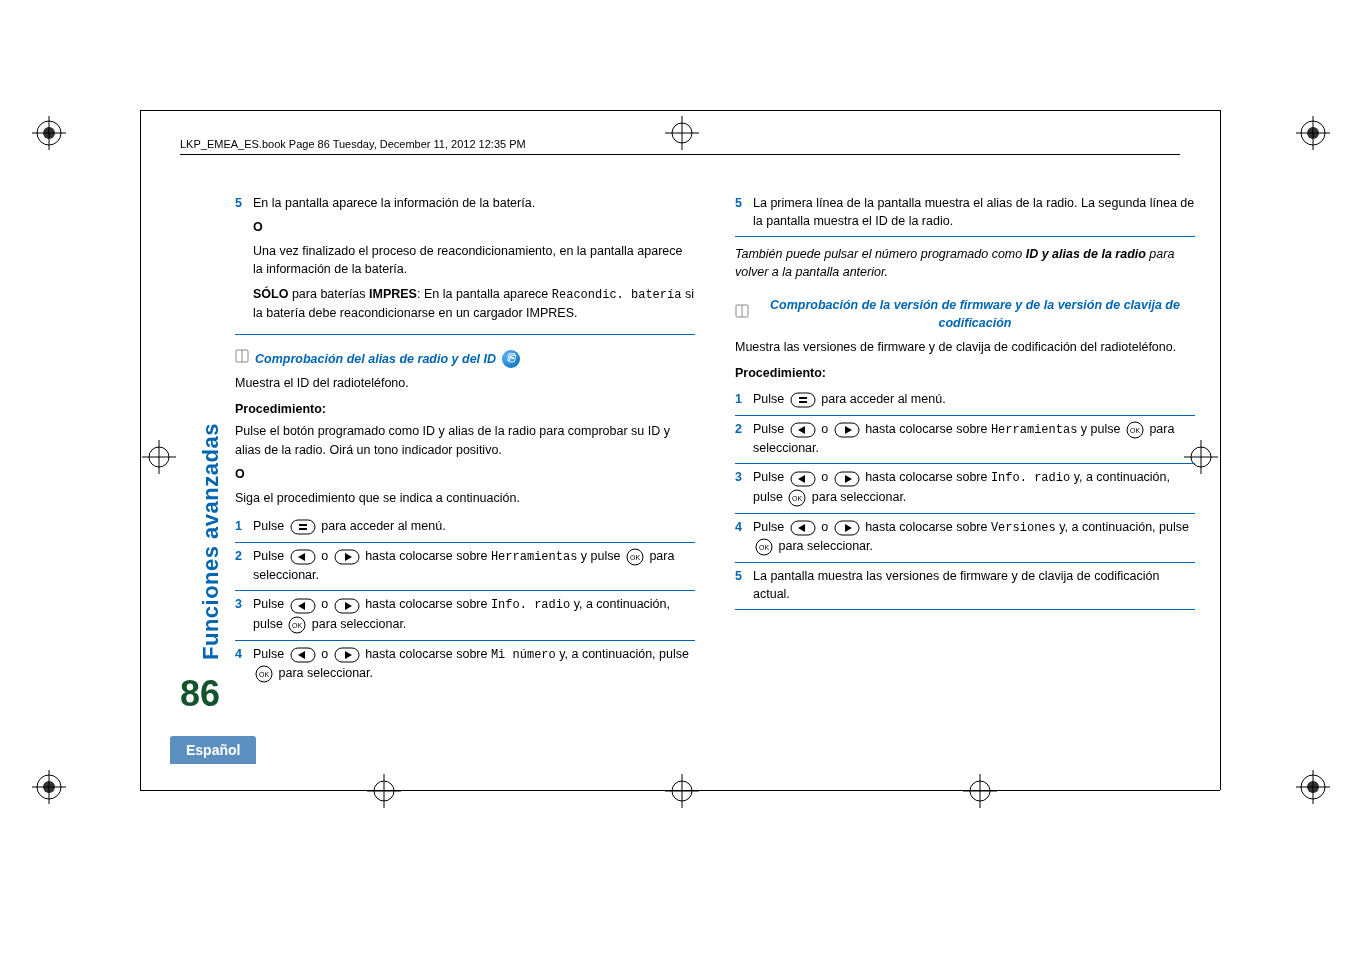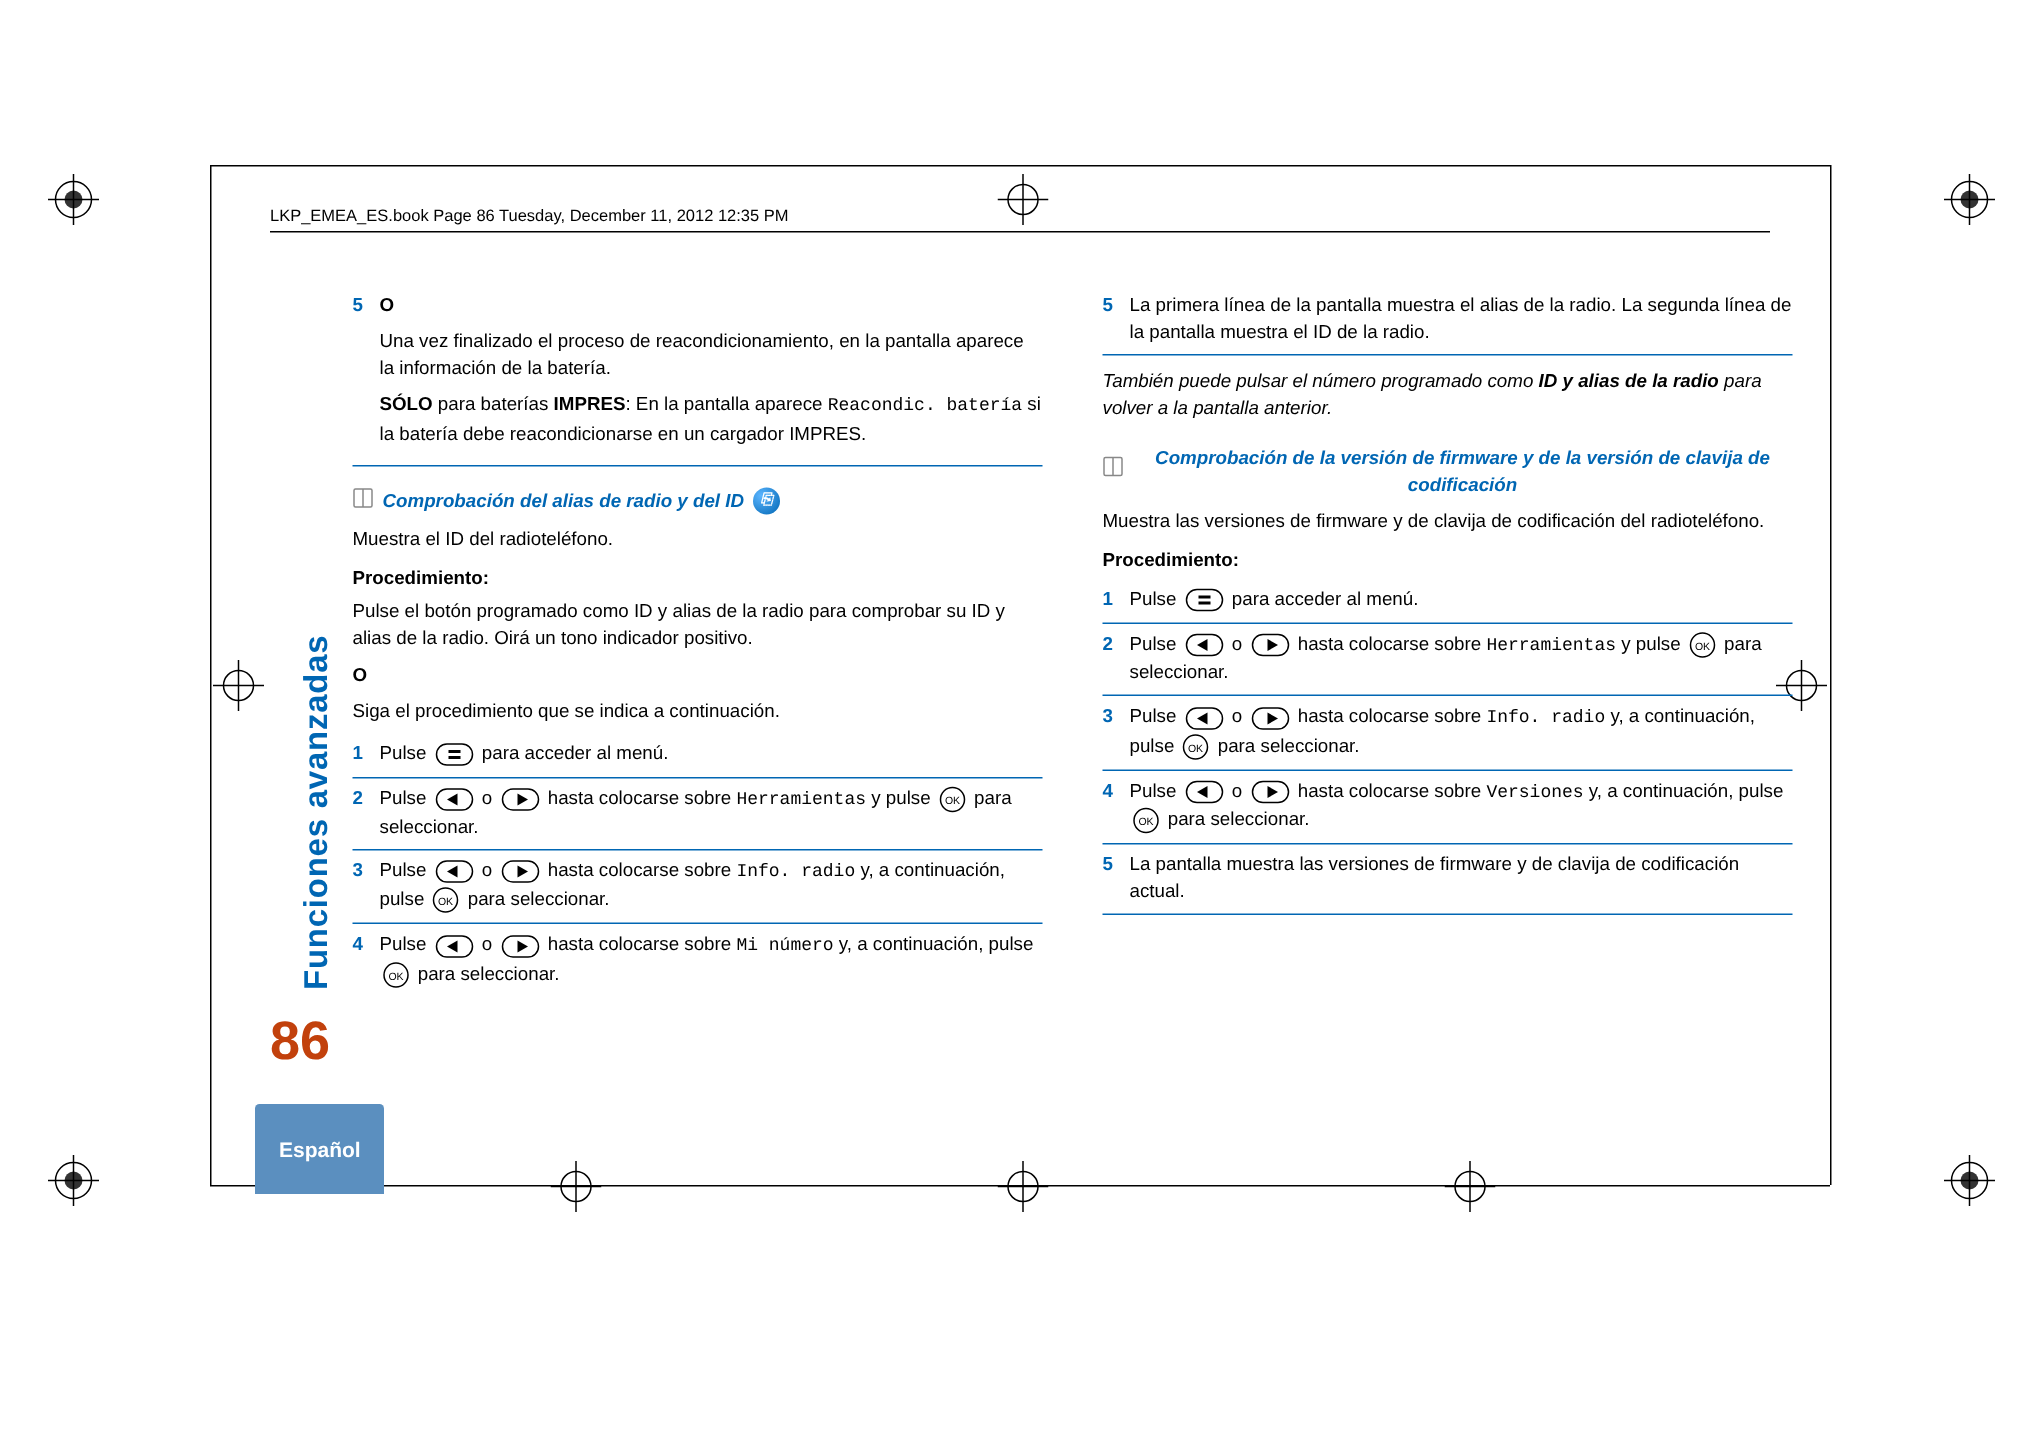--- a/index.html
+++ b/index.html
@@ -104,32 +104,32 @@
     font-weight: bold;
     font-size: 22px;
     letter-spacing: 0.5px;
     white-space:nowrap;
   }
   
   .vtab { left: 198px; top: 660px; }
   .page-num {
     position:absolute;
     left: 180px; top: 673px;
-    color: #c2410c;
+    color: #14532d;
     font-weight:bold;
     font-size: 36px;
   }
   .lang-tab {
     position:absolute;
     left: 170px; top: 736px;
     background: #6fa8dc;
     background: #5b8fbf;
     color: #fff;
     font-weight:bold;
-    padding: 22px 16px;
+    padding: 6px 16px;
     border-radius: 3px 3px 0 0;
     font-size: 14px;
   }
   .book-icon svg { width:14px; height:14px; }
   .bluecircle {
     display:inline-flex; width:18px; height:18px; border-radius:50%;
     background: radial-gradient(circle at 30% 30%, #5bb5ff, #0066b3);
     align-items:center; justify-content:center;
     color:#fff; font-size:10px; font-weight:bold;
   }
@@ -226,20 +226,21 @@
   <div class="vtab">Funciones avanzadas</div>
   <div class="page-num">86</div>
   <div class="lang-tab">Español</div>
 
   <div class="content">
 
     <div class="col">
       <div class="step">
         <span class="num">5</span>
         <div class="step-body">
+          <div class="block"><span>En la pantalla aparece la información de la batería.</span></div>
           <div class="block"><b>O</b></div>
           <div class="block"><span>Una vez finalizado el proceso de reacondicionamiento, en la pantalla aparece la información de la batería.</span></div>
           <div class="block">
             <b>SÓLO</b><span> para baterías </span><b>IMPRES</b><span>: En la pantalla aparece </span><span class="mono">Reacondic. batería</span><span> si la batería debe reacondicionarse en un cargador IMPRES.</span>
           </div>
         </div>
       </div>
 
       <div class="sec-title">
         <span class="book-icon"><svg viewBox="0 0 14 14">

